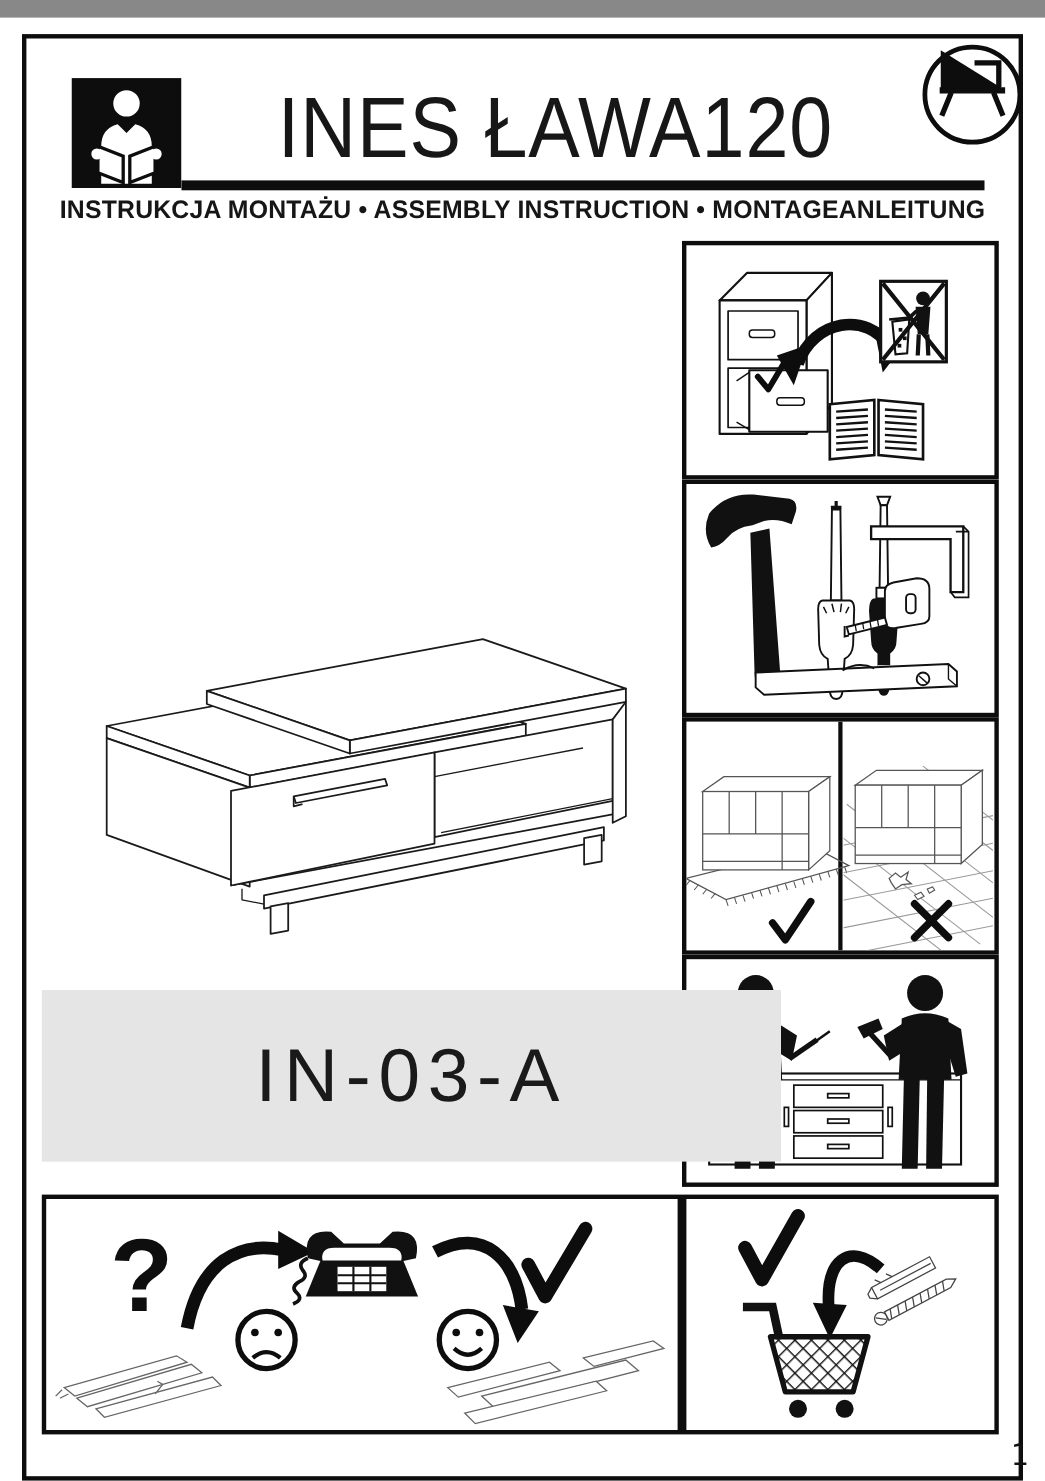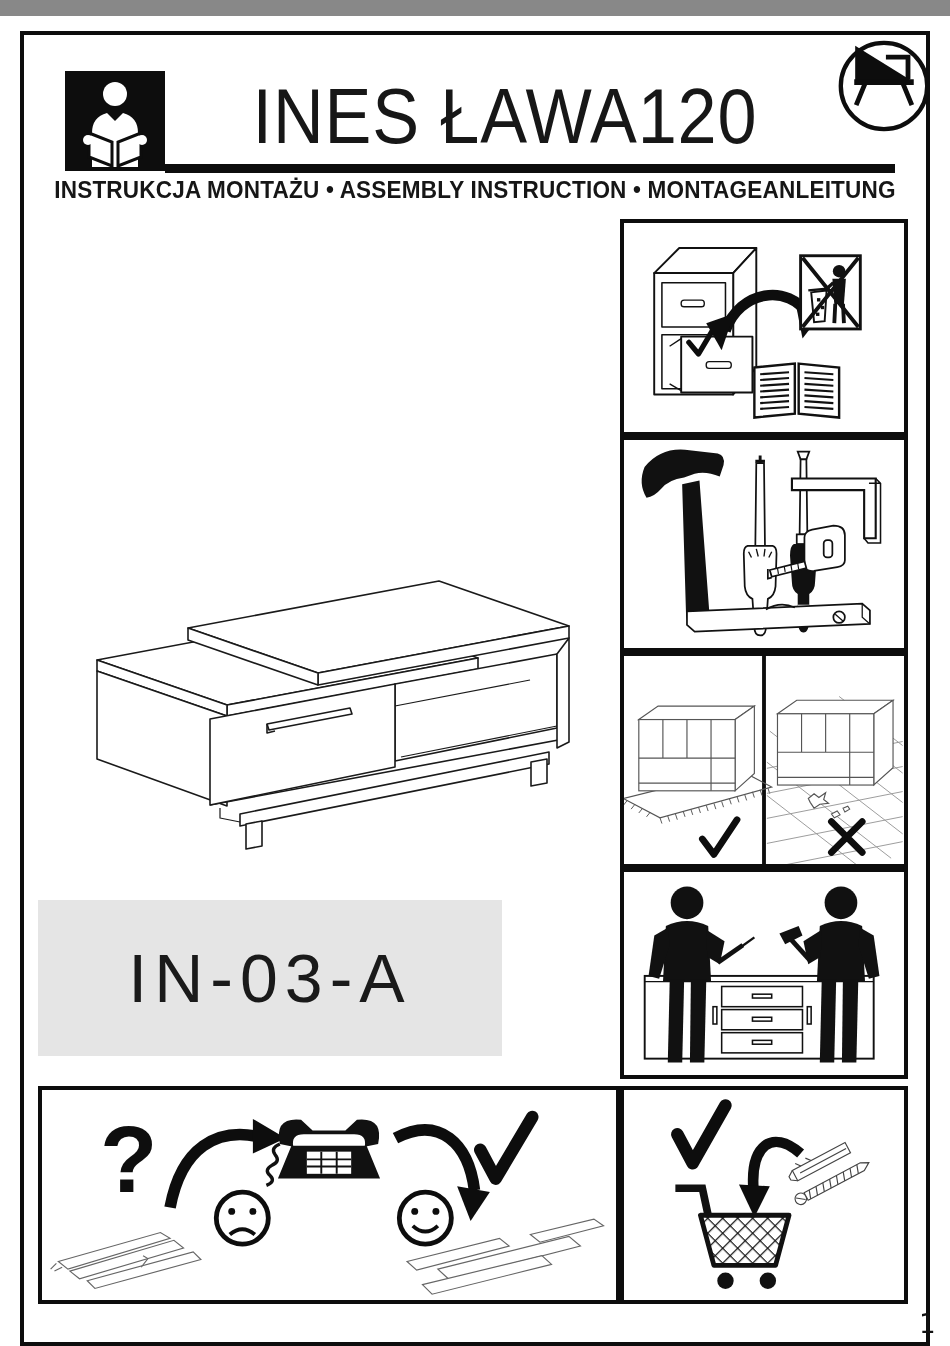--- a/index.html
+++ b/index.html
@@ -31,21 +31,21 @@
     border:4px solid #0d0d0d;box-sizing:border-box;background:#fff;
   }
   .pictobox svg{position:absolute;left:0;top:0;width:100%;height:100%;}
   .b1{left:620px;top:203px;width:288px;height:217px;}
   .b2{left:620px;top:420px;width:288px;height:216px;}
   .b3{left:620px;top:636px;width:288px;height:216px;}
   .b4{left:620px;top:852px;width:288px;height:211px;}
   .bl{left:38px;top:1070px;width:582px;height:218px;}
   .br{left:620px;top:1070px;width:288px;height:218px;}
   .model-panel{
-    left:38px;top:884px;width:464px;height:156px;background:#e5e5e5;
+    left:38px;top:884px;width:672px;height:156px;background:#e5e5e5;
     display:flex;align-items:center;justify-content:center;
     font-size:68px;font-weight:500;letter-spacing:7px;color:#1a1a1a;
   }
   .qmark{
     left:58px;top:16px;font-size:94px;font-weight:700;color:#0e0e0e;
     font-family:"Liberation Sans",sans-serif;
   }
   .pagenum{
     left:905px;top:1292px;width:30px;text-align:right;
     font-family:"DejaVu Sans Mono",monospace;font-size:27px;color:#111;

